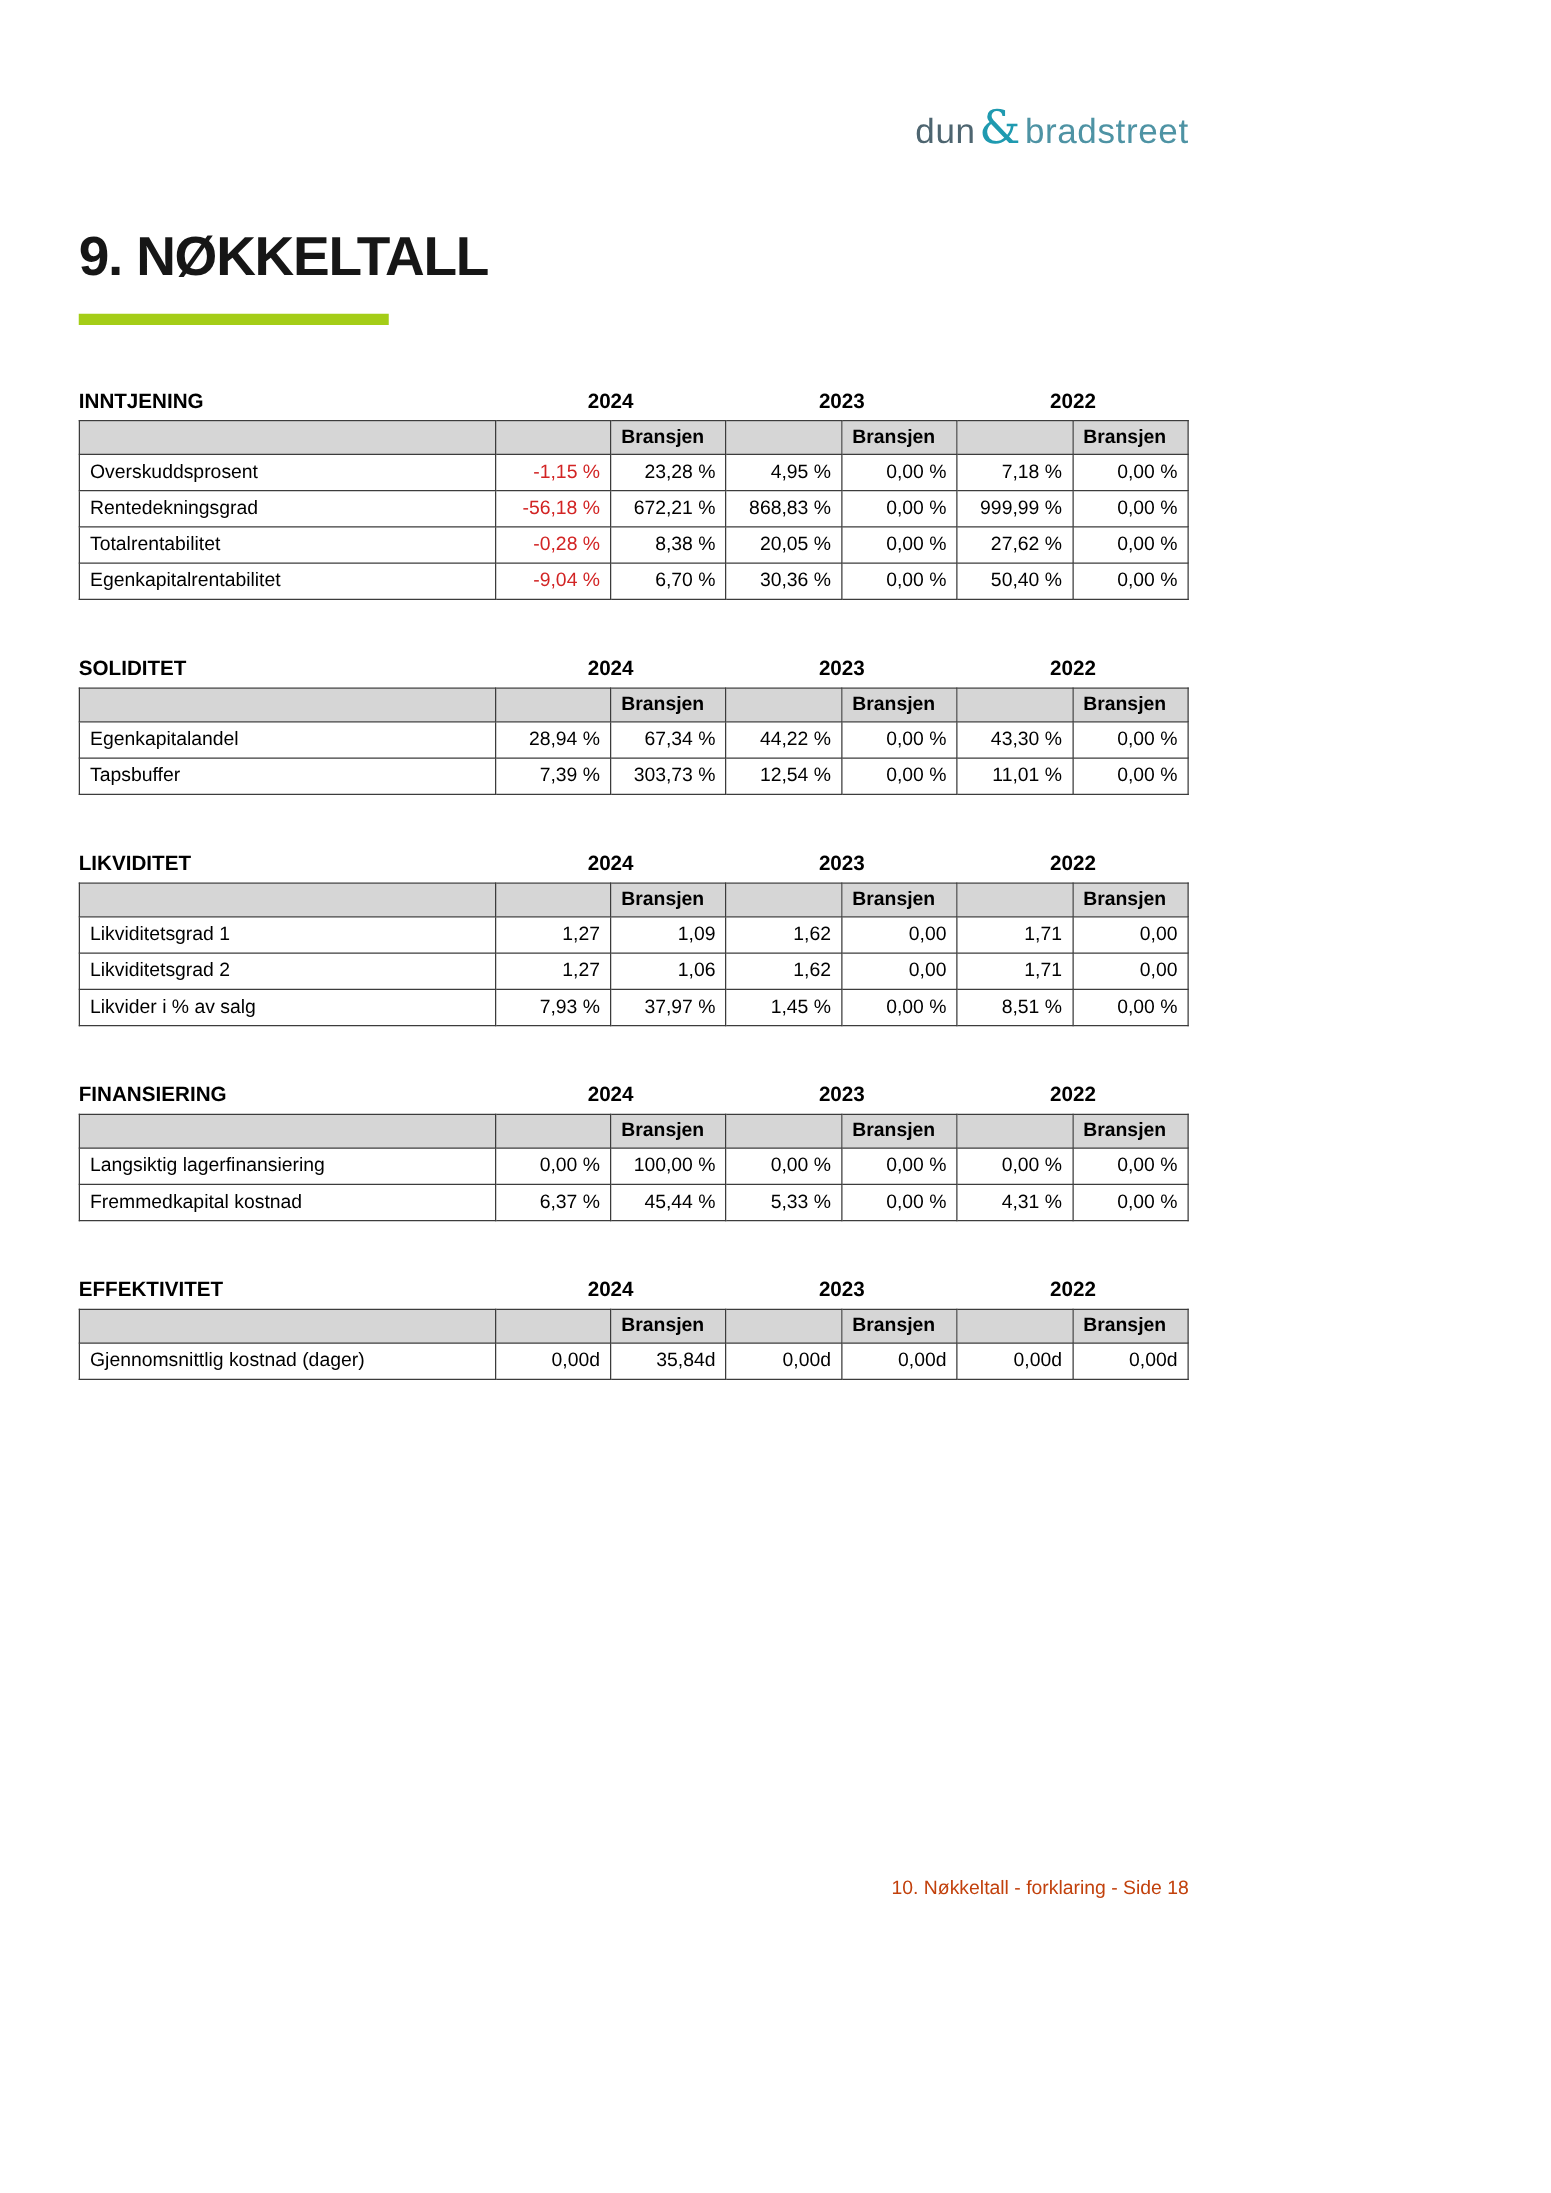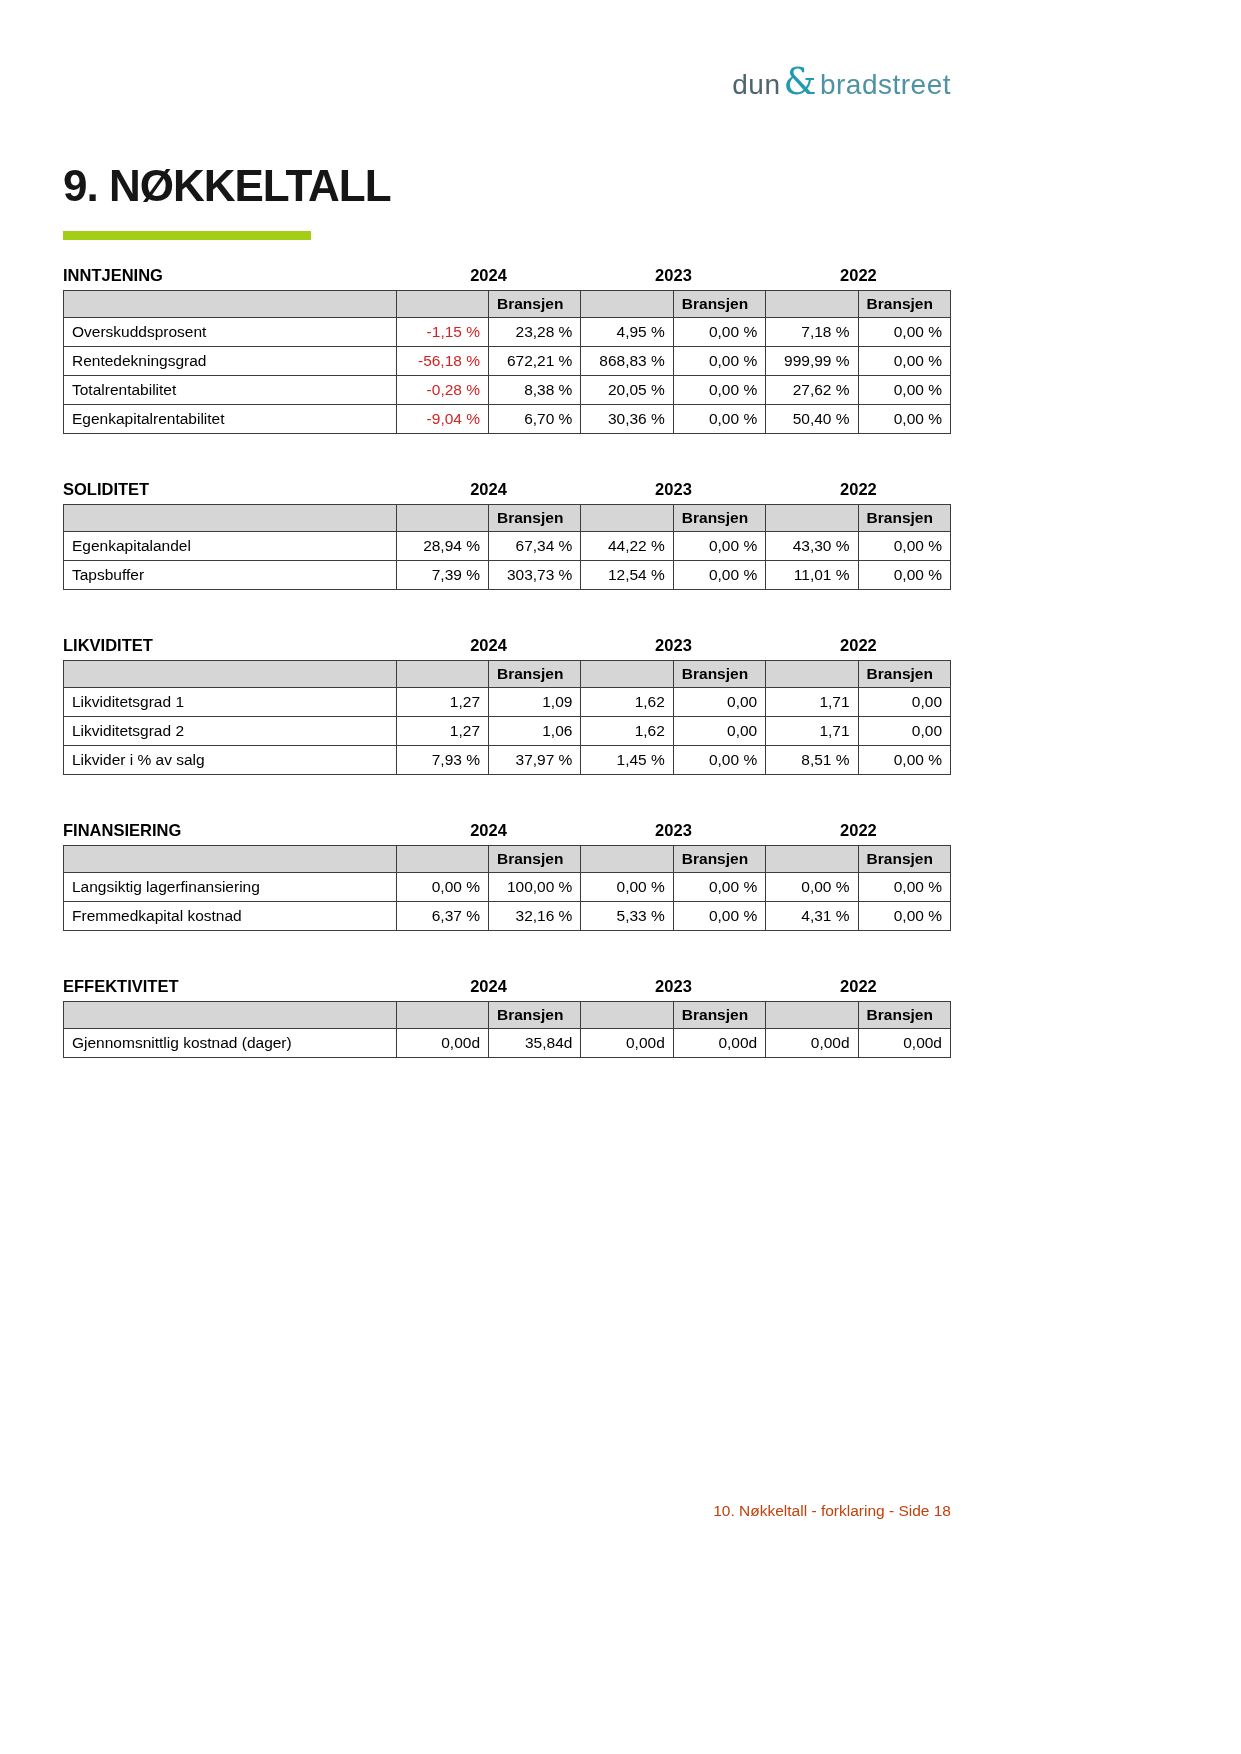--- a/index.html
+++ b/index.html
@@ -7,42 +7,42 @@
     position:relative;
     width:1241px; height:1754px;
     background:#ffffff;
     font-family:"Liberation Sans", sans-serif;
     color:#000;
     overflow:hidden;
   }
   .content { margin-left:63px; width:888px; }
 
   
-  .logo-row { padding-top:60px; display:flex; justify-content:flex-end; align-items:baseline; }
+  .logo-row { padding-top:80px; display:flex; justify-content:flex-end; align-items:baseline; }
   .logo { white-space:nowrap; font-size:28px; letter-spacing:0.5px; }
   .logo .dun  { color:#4e6570; }
   .logo .amp  { color:#1f9ab0; font-size:37px; font-family:"DejaVu Serif", serif; margin:0 3px; }
   .logo .brad { color:#4e93a4; }
 
   
   .page-title {
     margin-top:58px;
     font-size:44px;
     font-weight:800;
     letter-spacing:-1px;
     color:#161616;
   }
   .title-bar {
     margin-top:20px;
     width:248px; height:9px;
     background:#a4cd17;
   }
 
   
-  .sections { margin-top:26px; }
+  .sections { margin-top:52px; }
   .section + .section { margin-top:46px; }
 
   .sec-header { display:flex; align-items:baseline; margin-bottom:5px; }
   .sec-title  { width:37.5%; font-weight:bold; font-size:16.5px; }
   .year       { width:20.8333%; text-align:center; font-weight:bold; font-size:16.5px; }
 
   table.tbl {
     width:100%;
     border-collapse:collapse;
     table-layout:fixed;
@@ -293,21 +293,21 @@
                 <td class="val">0,00 %</td>
                 <td class="val">100,00 %</td>
                 <td class="val">0,00 %</td>
                 <td class="val">0,00 %</td>
                 <td class="val">0,00 %</td>
                 <td class="val">0,00 %</td>
               </tr>
               <tr>
                 <td class="lbl">Fremmedkapital kostnad</td>
                 <td class="val">6,37 %</td>
-                <td class="val">32,16 %</td>
+                <td class="val">45,44 %</td>
                 <td class="val">5,33 %</td>
                 <td class="val">0,00 %</td>
                 <td class="val">4,31 %</td>
                 <td class="val">0,00 %</td>
               </tr>
             </tbody>
           </table>
         </section>
         <section class="section">
           <div class="sec-header">

